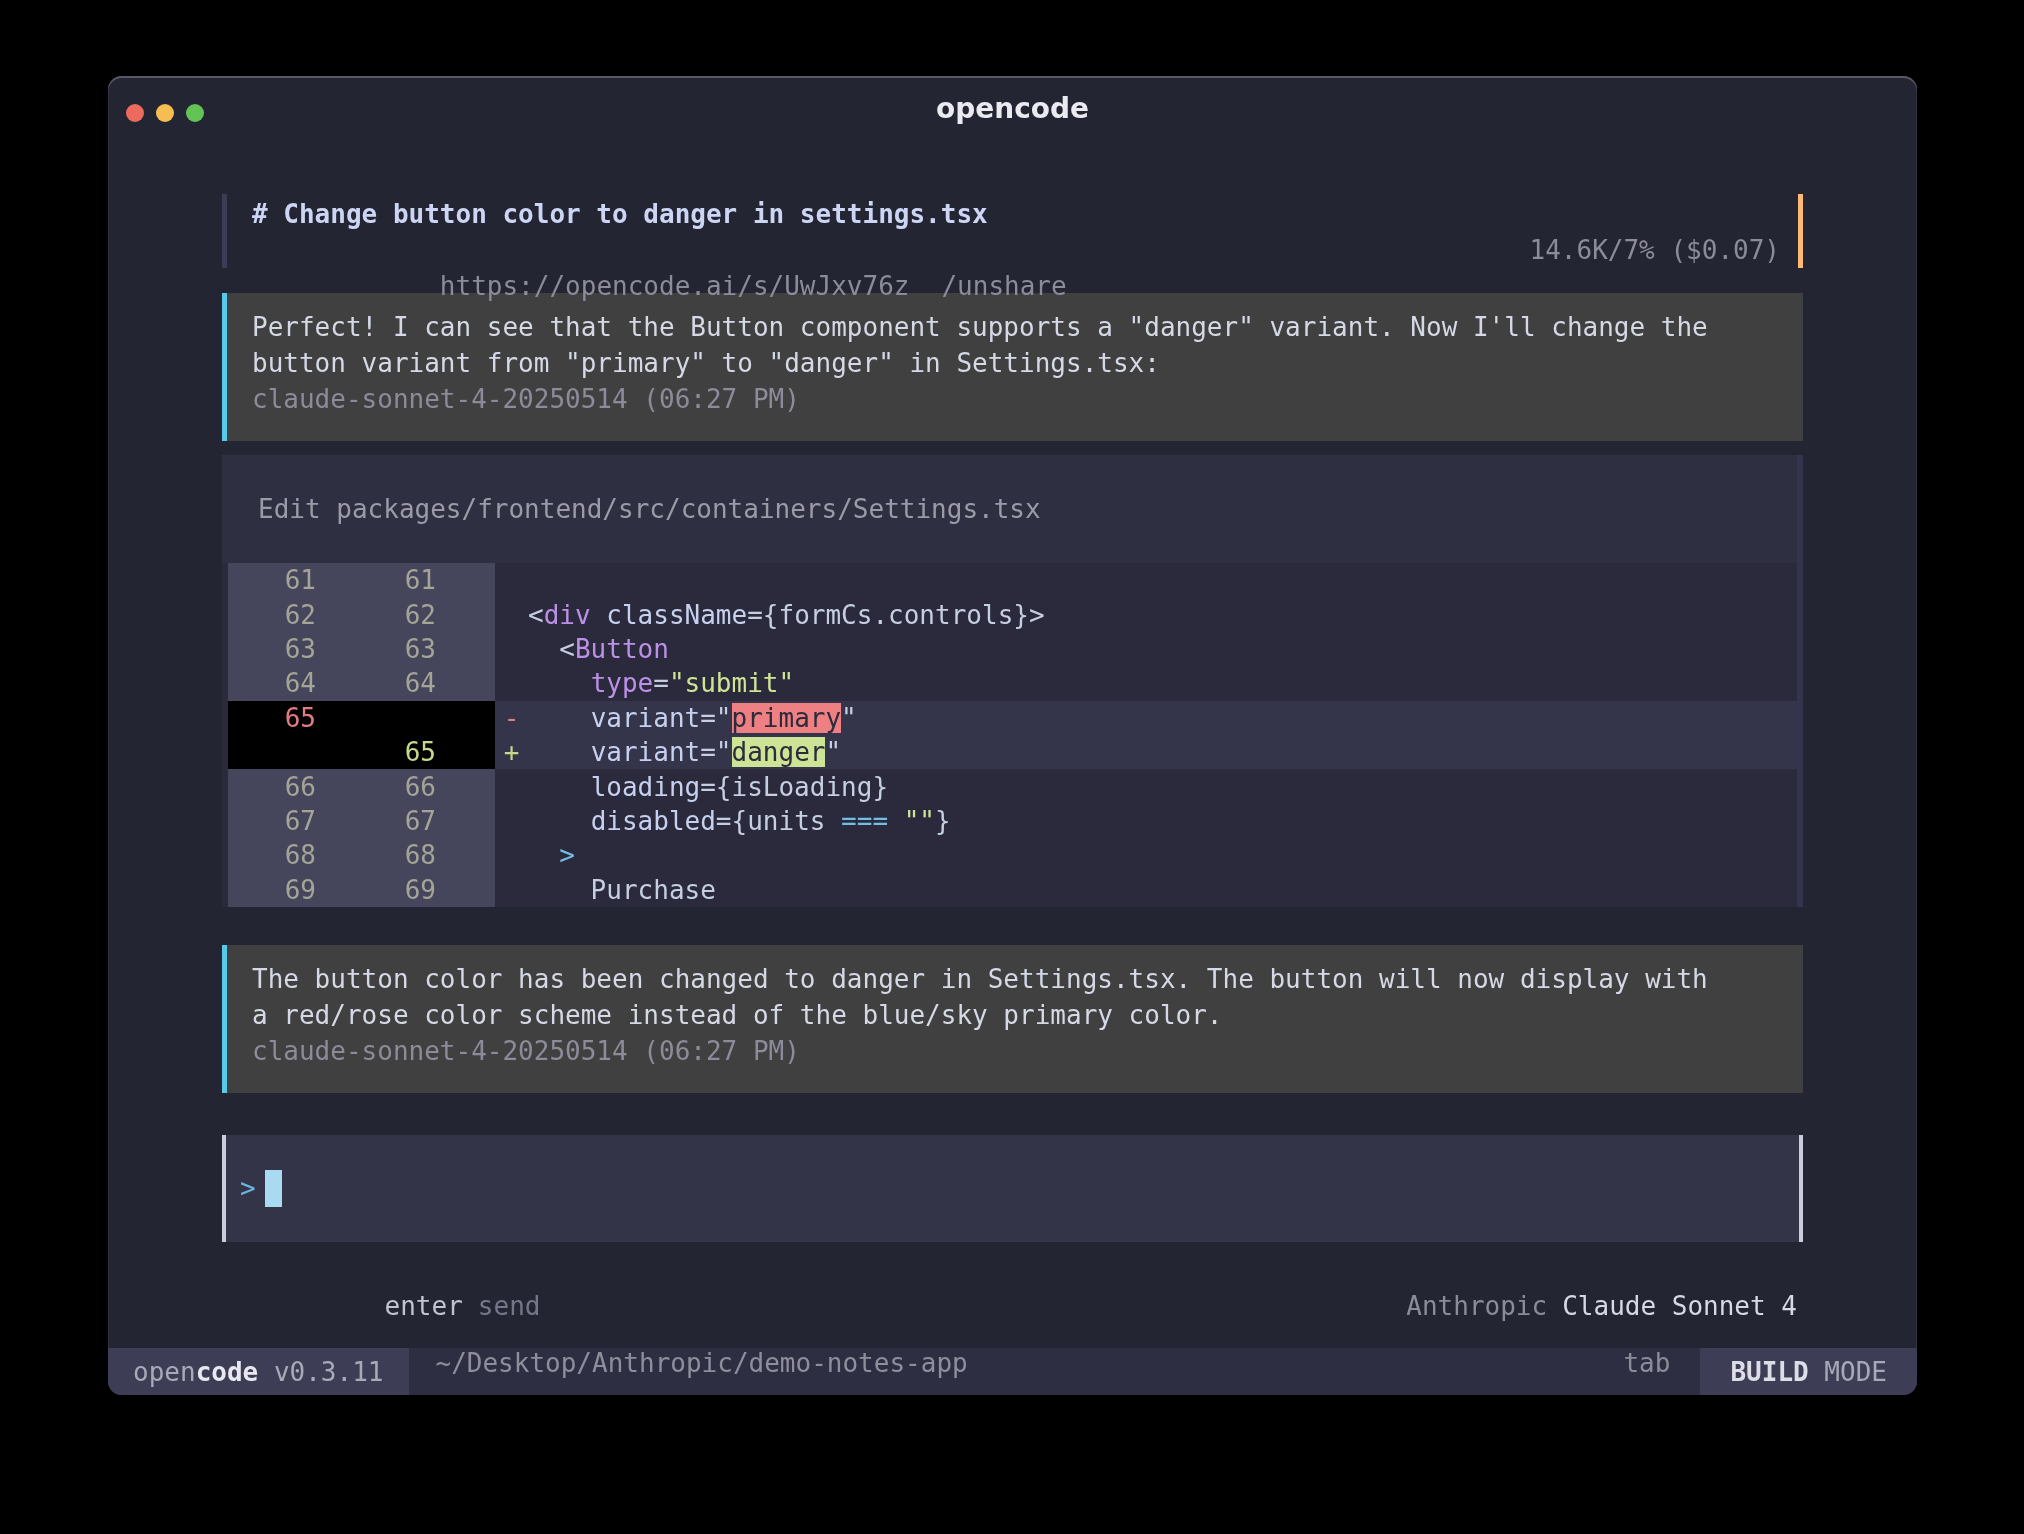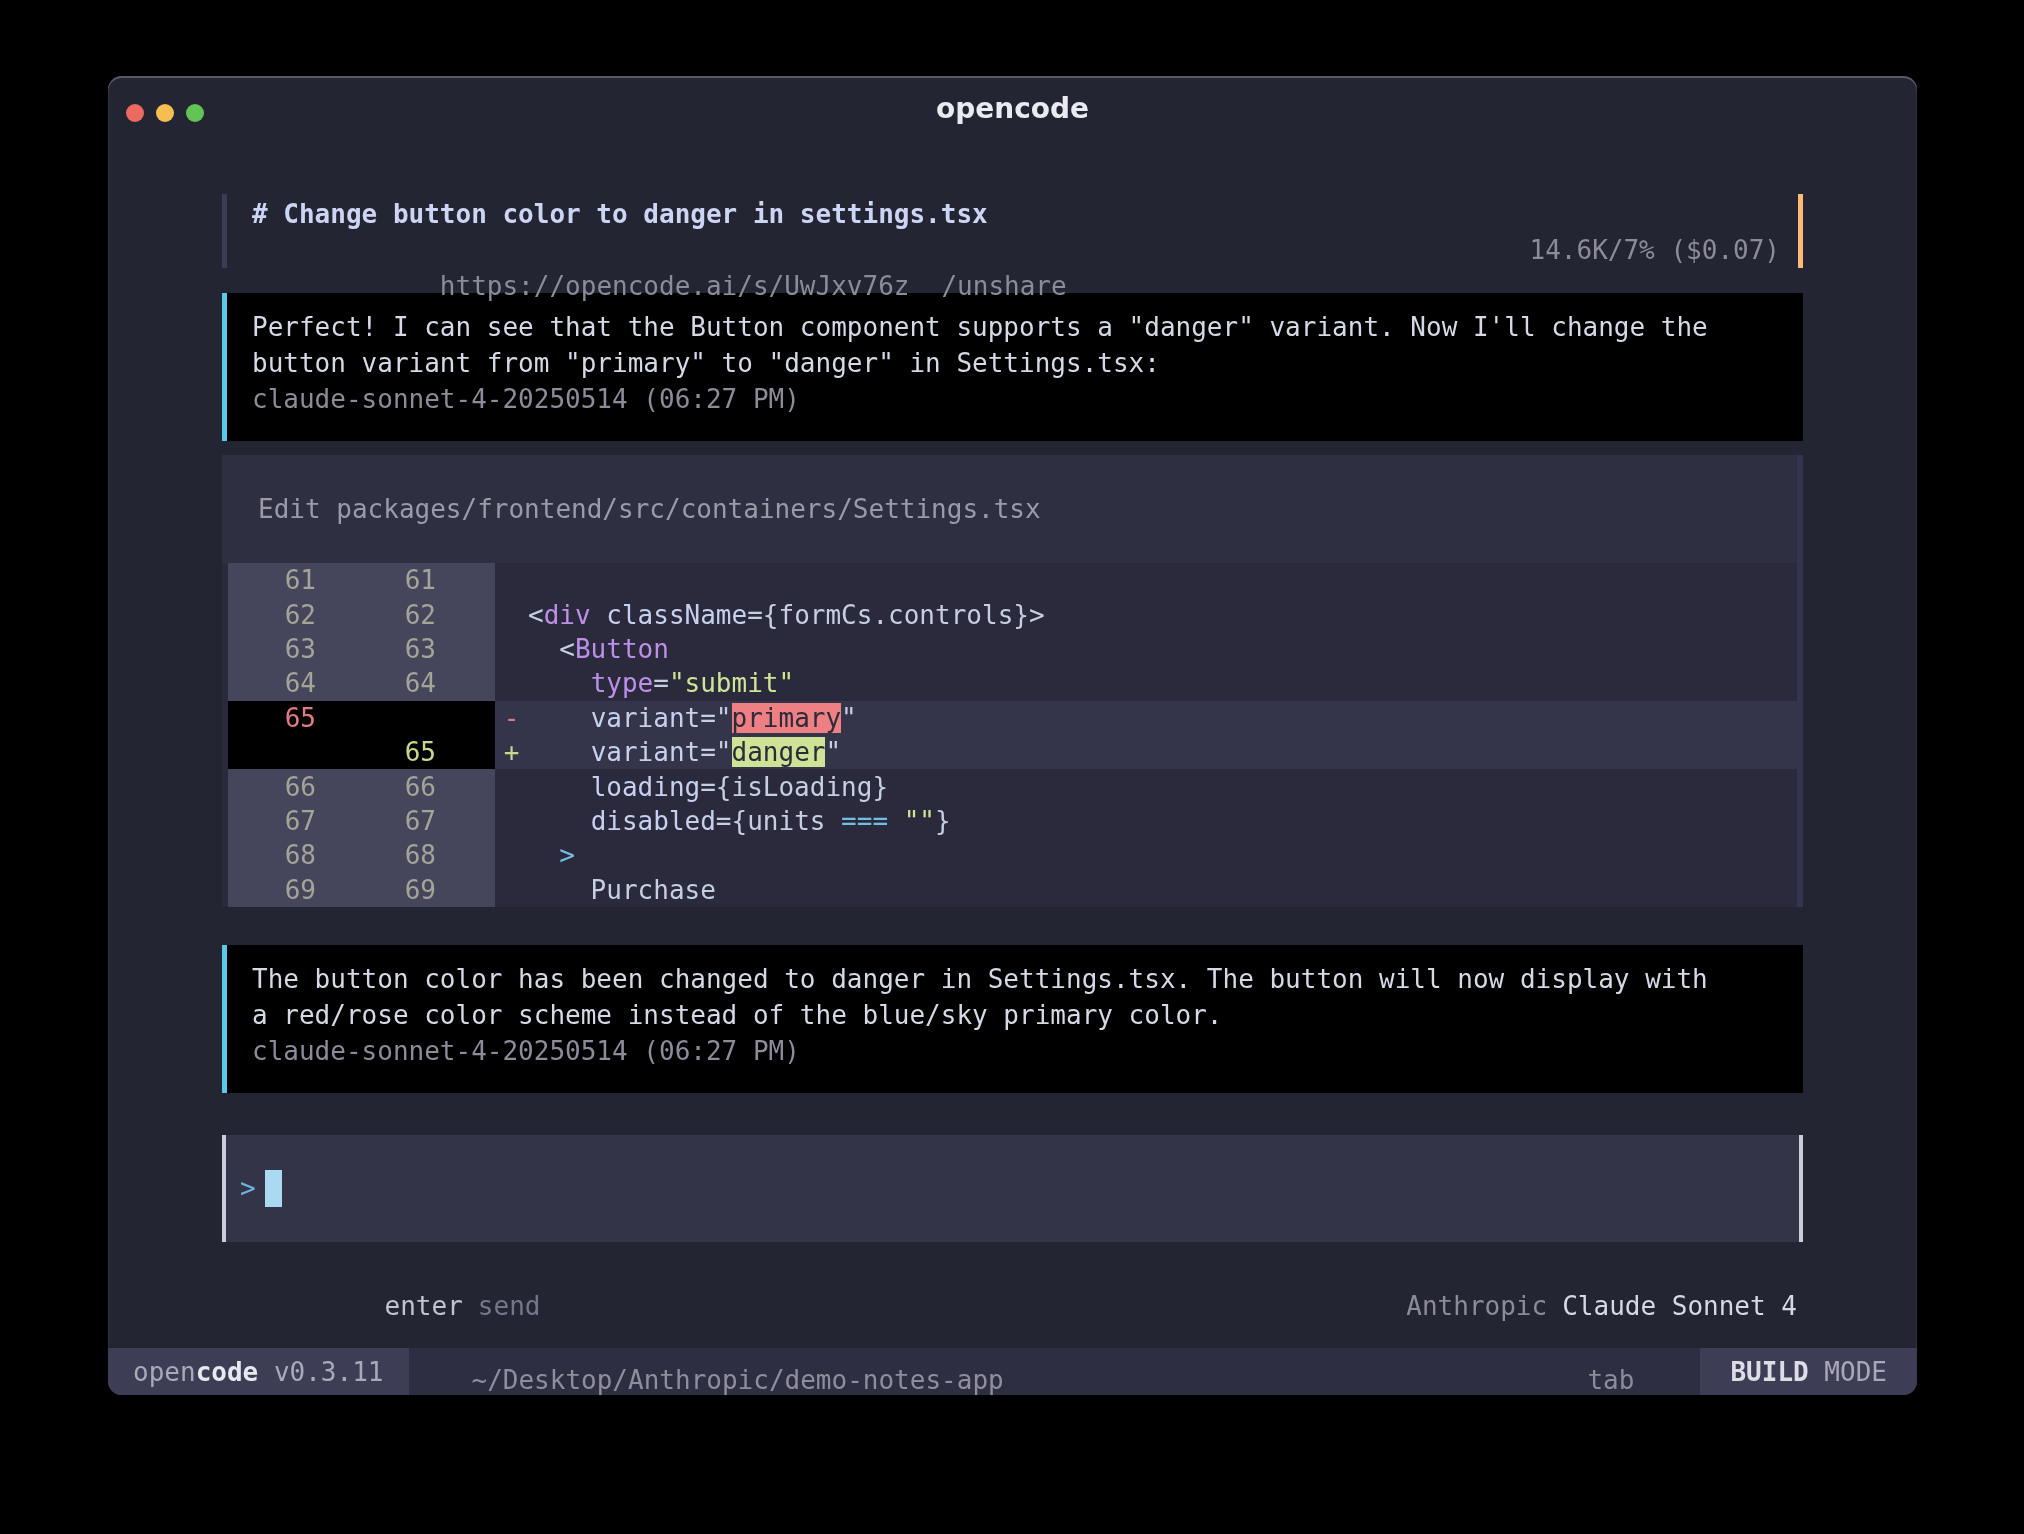--- a/index.html
+++ b/index.html
@@ -19,21 +19,21 @@
   .content{margin:0 114px;width:1581px;}
   
   .session-header{margin-top:60px;display:flex;justify-content:space-between;align-items:flex-start;
                   border-left:5px solid #3c3c55;border-right:5px solid #fdba74;
                   padding:2px 18px 2px 25px;height:74px;box-sizing:border-box;}
   .sh-title{font-weight:bold;color:#ccd6f4;line-height:36px;white-space:pre;}
   .sh-sub{color:#8b8b9a;line-height:36px;white-space:pre;}
   .sh-url{margin-right:32px;}
   .sh-usage{color:#8b8b9a;line-height:36px;margin-top:36px;white-space:pre;}
   
-  .msg{margin-top:25px;background:#000000;border-left:5px solid #58c9e8;padding:16px 30px 24px 25px;}
+  .msg{margin-top:25px;background:#404040;border-left:5px solid #58c9e8;padding:16px 30px 24px 25px;}
   .msg.second{margin-top:38px;}
   .msg-text{max-width:1460px;line-height:36px;color:#d5d9e6;}
   .msg-meta{line-height:36px;color:#8b8b9a;}
   
   .edit-panel{margin-top:14px;background:#2a2a3c;position:relative;}
   .edit-title{height:108px;line-height:108px;padding-left:36px;color:#9b9ba8;background:#2f2f42;}
   .edit-scrollbar{position:absolute;right:0;top:0;bottom:0;width:6px;background:#34344e;}
   .diff{padding-left:6px;}
   .drow{display:flex;height:34.4px;align-items:center;white-space:pre;}
   .gut{width:267px;align-self:stretch;background:#45455c;display:flex;align-items:center;flex-shrink:0;}
@@ -62,21 +62,21 @@
   .prompt-char{color:#6ab4de;}
   .cursor{display:inline-block;width:17px;height:37px;background:#a9daf2;margin-left:9px;}
   .input-footer{margin-top:10px;display:flex;justify-content:space-between;padding:0 6px;
                 line-height:36px;white-space:pre;}
   .key{color:#c0c4d0;margin-right:15px;}
   .action{color:#76768a;}
   .provider{color:#8b8b9a;margin-right:15px;}
   .model{color:#d5d9e6;}
   
   .statusbar{position:absolute;left:0;right:0;bottom:0;height:47px;background:#2e2e42;
-             display:flex;align-items:flex-end;white-space:pre;gap:36px;}
+             display:flex;align-items:flex-start;white-space:pre;}
   .sb-app{background:#3d3d55;height:100%;display:flex;align-items:center;padding:0 26px 0 25px;}
   .sb-open{color:#a9aab8;}
   .sb-code{color:#e8e9f0;font-weight:bold;}
   .sb-version{color:#a9aab8;}
   .sb-cwd{padding-left:26px;color:#8e8e9c;}
   .sb-spacer{flex:1;}
   .sb-tab{color:#8b8b9a;padding-right:30px;}
   .sb-mode{background:#3d3d55;height:100%;display:flex;align-items:center;padding:0 30px;}
   .sb-build{color:#dcdde6;font-weight:bold;}
   .sb-modeword{color:#a8a8b8;}

